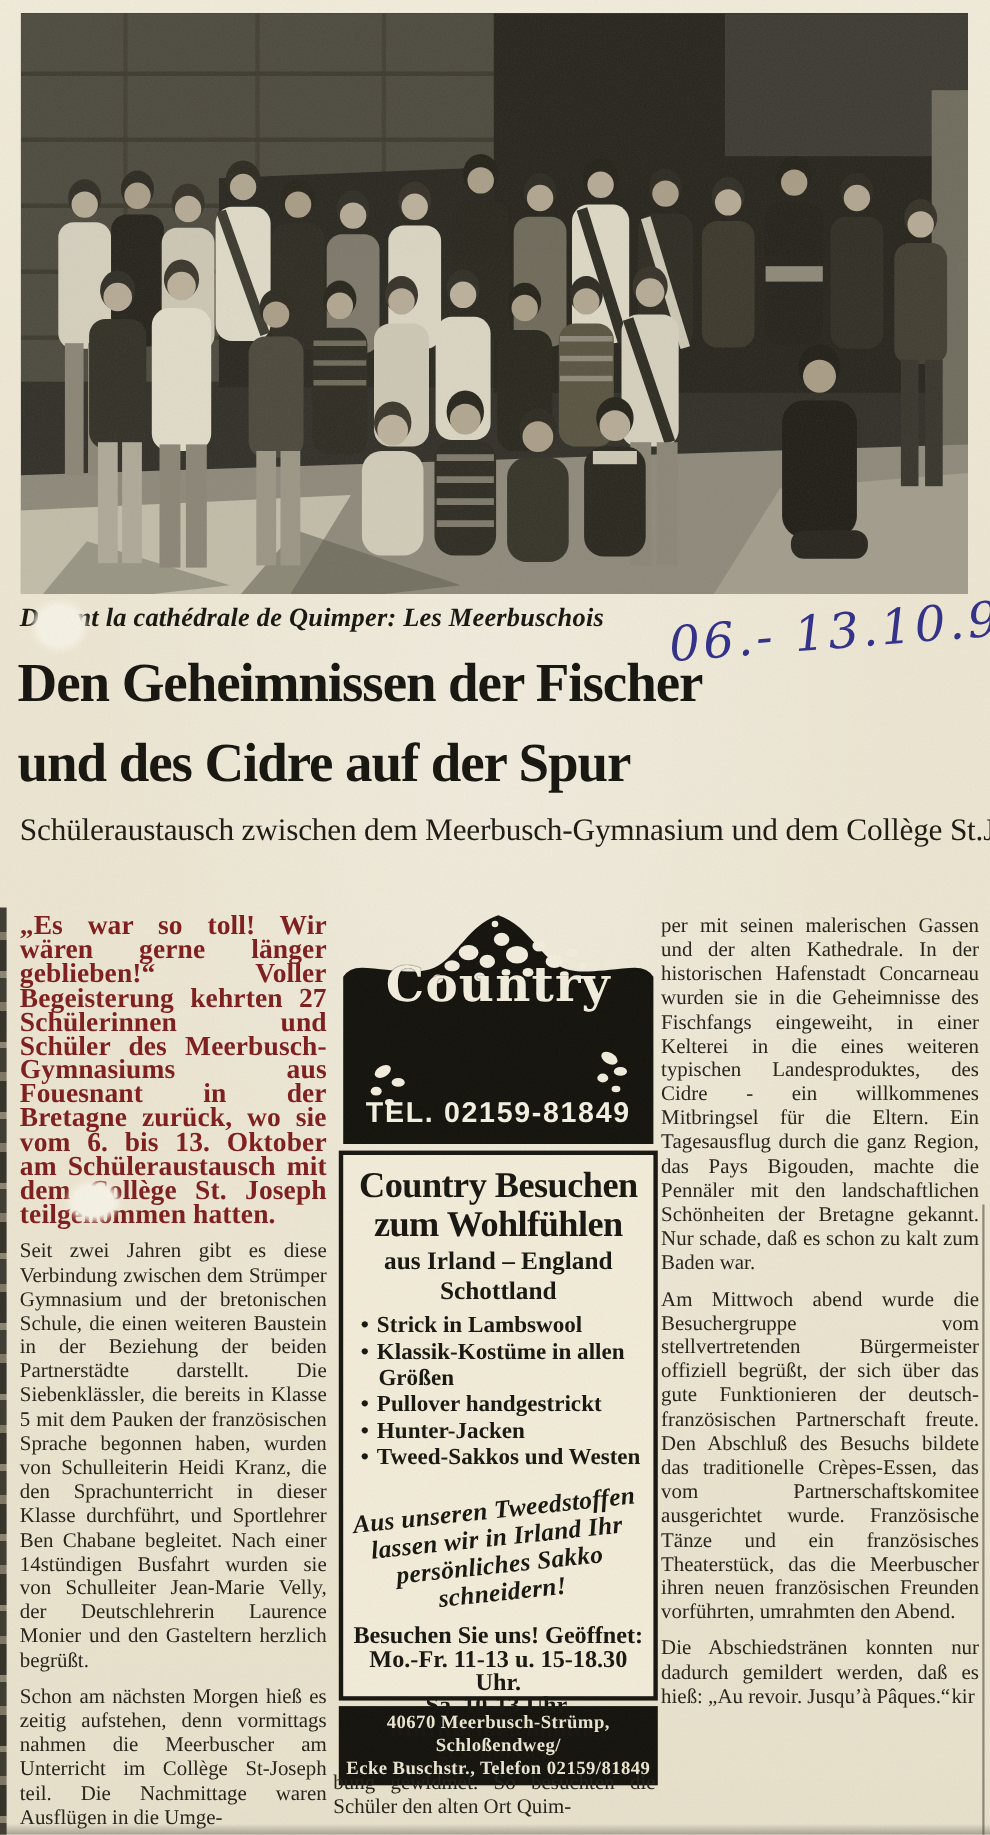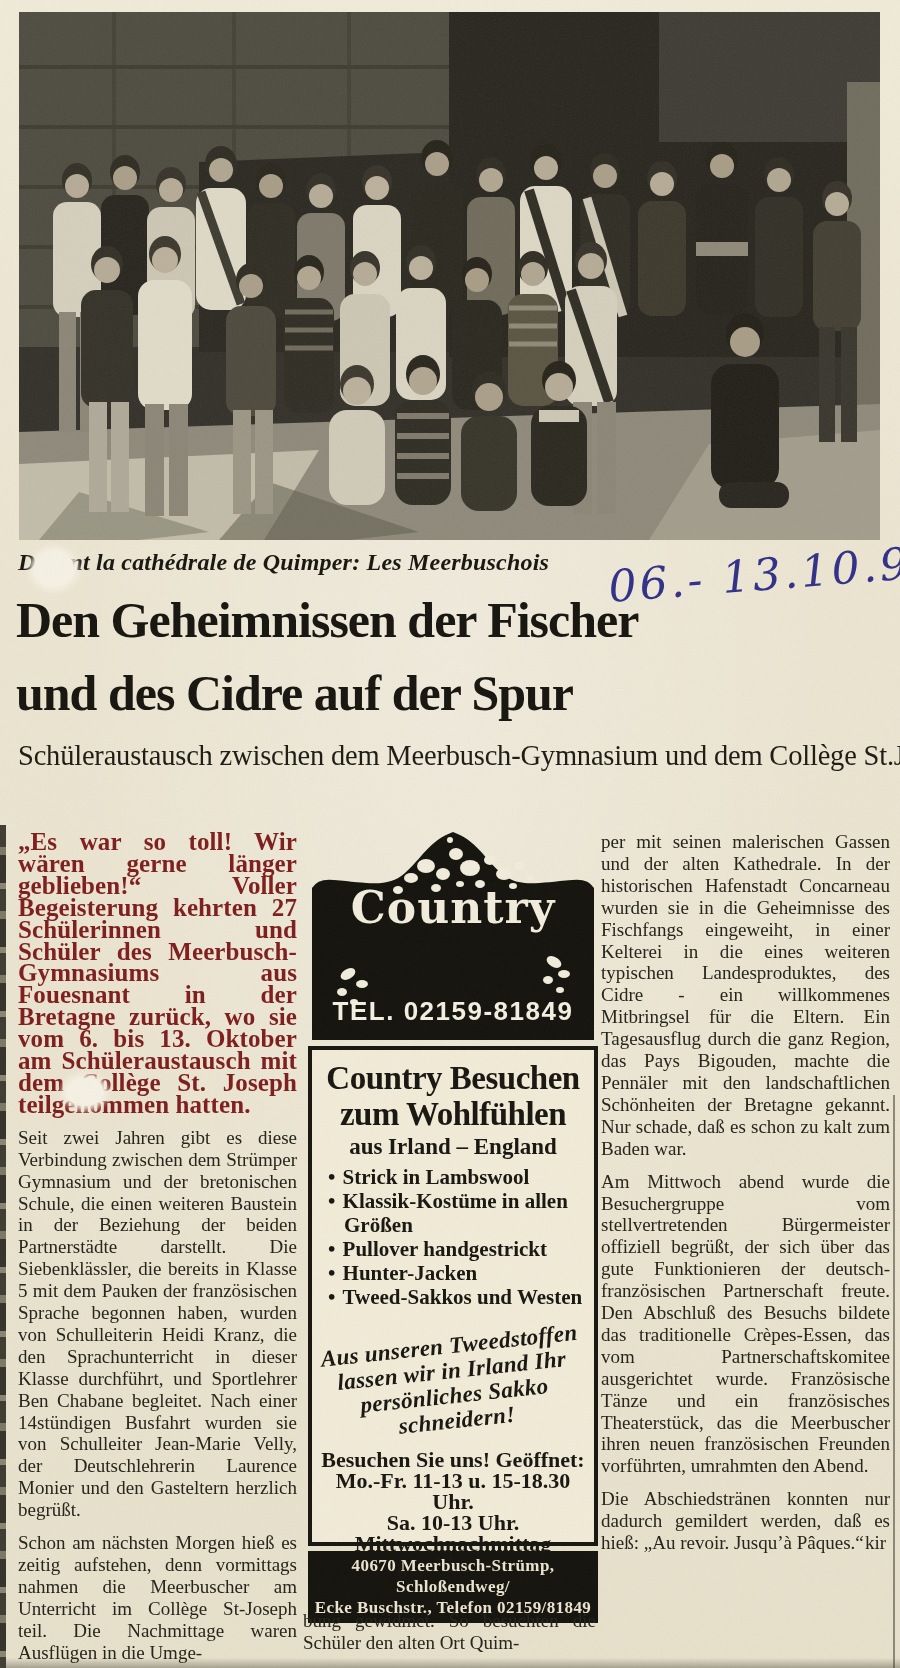--- a/index.html
+++ b/index.html
@@ -31,21 +31,21 @@
   .col-right{left:601px;top:831px;width:289px;}
   .sig-line{text-align:right;margin-top:-21.9px;padding-right:4px;}
   .mid-bottom{left:303px;top:1610px;width:293px;}
   
   .ad{left:308px;top:816px;width:290px;}
   .ad-sign{position:relative;width:290px;height:224px;}
   .ad-sign svg{position:absolute;left:0;top:0;}
   .brand{position:absolute;width:100%;text-align:center;color:#f3eedd;
     font-family:"DejaVu Serif",serif;font-weight:700;font-size:44px;line-height:1;
     letter-spacing:1px;text-shadow:0 0 1px #000;}
-  .brand1{top:70px;}
+  .brand1{top:58px;}
   .brand2{top:116px;}
   .phone{position:absolute;top:180px;width:100%;text-align:center;color:#f6f2e3;
     font-family:"Liberation Sans",sans-serif;font-weight:700;font-size:26px;letter-spacing:1.5px;}
   .ad-box{margin-top:6px;border:4px solid #17150f;background:#f3edda;height:500px;
     box-sizing:border-box;padding:10px 8px 0 8px;text-align:center;color:#17150f;}
   .ad-title{font-weight:700;font-size:33px;line-height:36px;letter-spacing:-0.5px;}
   .ad-origin{font-weight:700;font-size:23px;line-height:25px;margin-top:2px;}
   .ad-bullets{list-style:none;margin:6px 0 0 0;padding:0 0 0 24px;text-align:left;
     font-weight:700;font-size:21px;line-height:24px;}
   .ad-bullets li{padding-left:0;}
@@ -319,20 +319,21 @@
       </g>
     </svg>
     <div class="brand brand1">Country</div>
     <div class="phone">TEL. 02159-81849</div>
   </div>
 
   <div class="ad-box">
     <div class="ad-title">Country Besuchen</div>
     <div class="ad-title">zum Wohlfühlen</div>
     <div class="ad-origin">aus Irland – England</div>
+    <div class="ad-origin">Schottland</div>
     <ul class="ad-bullets">
       <li>Strick in Lambswool</li>
       <li>Klassik-Kostüme in allen Größen</li>
       <li>Pullover handgestrickt</li>
       <li>Hunter-Jacken</li>
       <li>Tweed-Sakkos und Westen</li>
     </ul>
     <div class="ad-slogan">
       <div>Aus unseren Tweedstoffen</div>
       <div>lassen wir in Irland Ihr</div>

